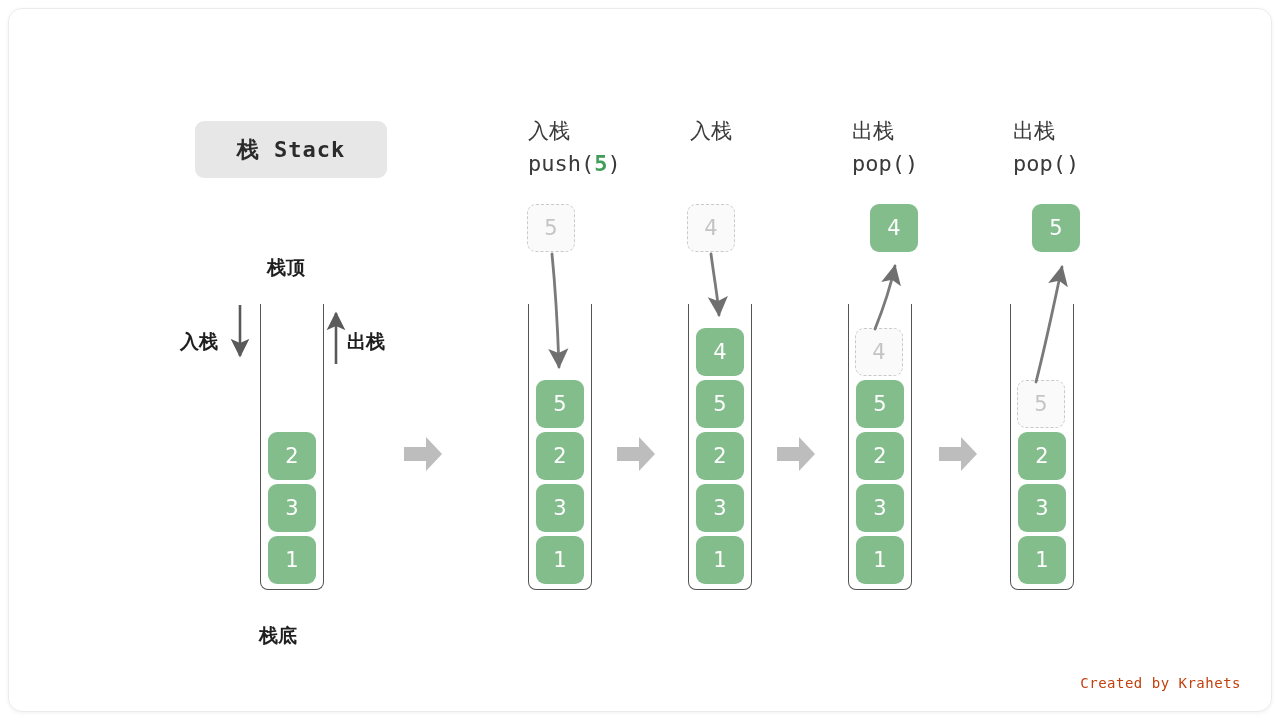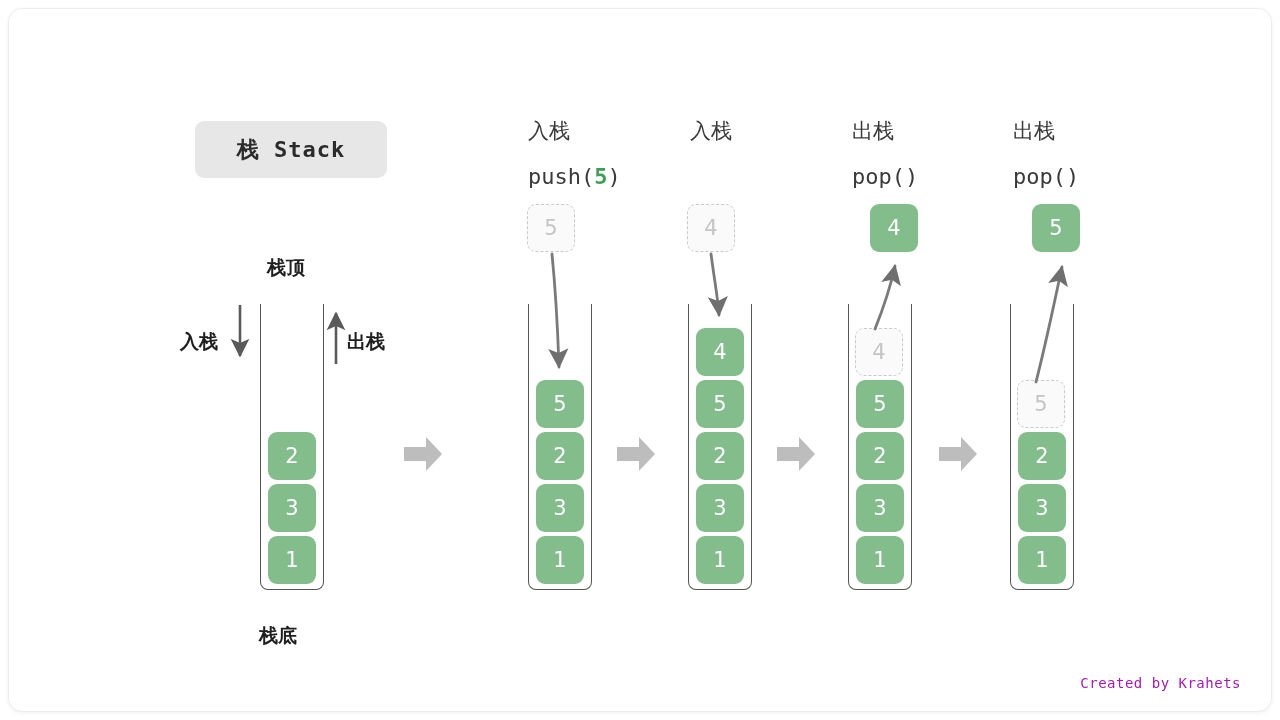--- a/index.html
+++ b/index.html
@@ -67,21 +67,20 @@
     font-family: "Liberation Sans", sans-serif;
     font-size: 21px;
     color: #3a3a3a;
     display: block;
   }
   .col-header .code {
     font-family: "DejaVu Sans Mono", monospace;
     font-size: 22px;
     color: #3a3a3a;
     display: block;
-    margin-top: 13px;
   }
   .col-header .code .num {
     color: #3f9d58;
     font-weight: bold;
   }
 
   
   .stack-wall {
     position: absolute;
     width: 64px;
@@ -134,21 +133,21 @@
     pointer-events: none;
   }
 
   
   #footer {
     position: absolute;
     right: 30px;
     bottom: 20px;
     font-family: "DejaVu Sans Mono", monospace;
     font-size: 14px;
-    color: #a21caf;
+    color: #c2410c;
     letter-spacing: 0.5px;
   }
 </style>
 </head>
 <body>
 
 <div id="card">
 
   <div id="title-badge">栈 Stack</div>
 

